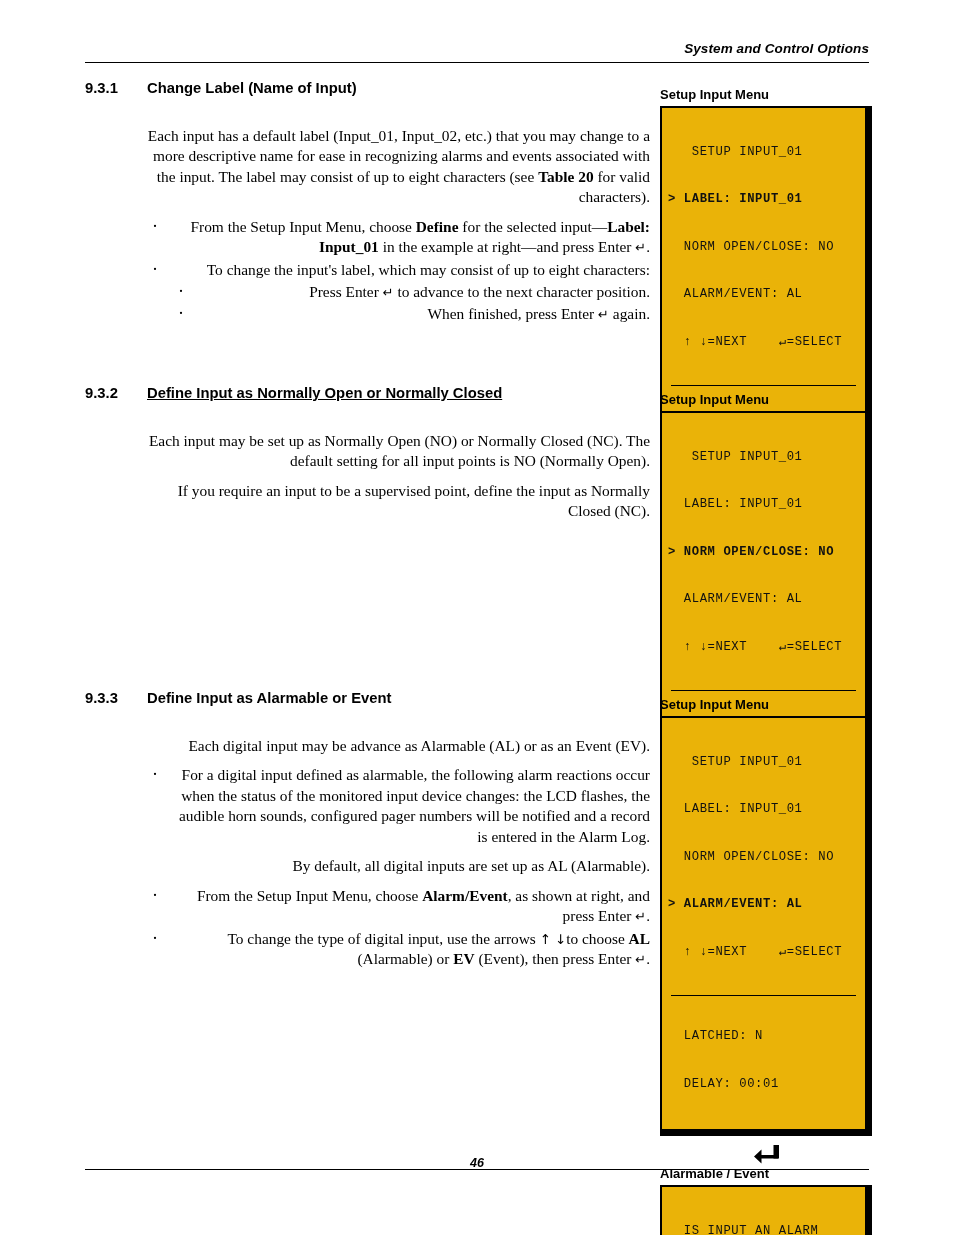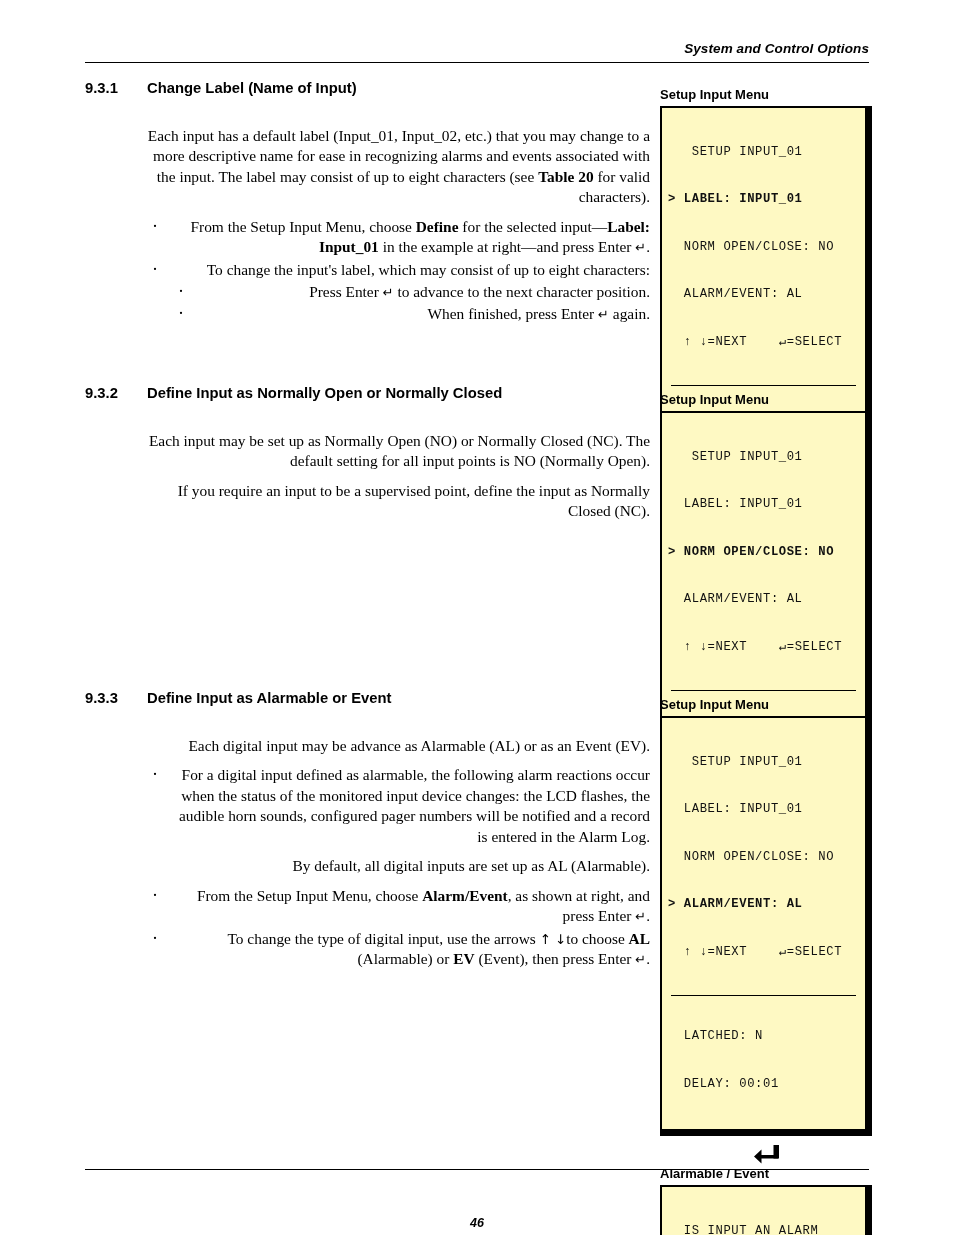--- a/index.html
+++ b/index.html
@@ -49,21 +49,21 @@
     position: absolute;
     left: 85px;
     top: 1169px;
     width: 784px;
     height: 0;
     border-top: 1.6px solid #000;
   }
   .pagenum {
     position: absolute;
     left: 85px;
-    top: 1216px;
+    top: 1156px;
     width: 784px;
     text-align: center;
     font-family: "Liberation Sans", "DejaVu Sans", sans-serif;
     font-weight: bold;
     font-style: italic;
     font-size: 12.5px;
   }
 
   
   .sec {
@@ -141,21 +141,21 @@
     font-family: "Liberation Sans", "DejaVu Sans", sans-serif;
     font-weight: bold;
     font-size: 13px;
     margin-bottom: 4px;
     color: #000;
     white-space: nowrap;
   }
   .lcd {
     position: relative;
     box-sizing: border-box;
-    background: #fef9c3;
+    background: #eab308;
     border: 2.2px solid #000;
     border-right-width: 7px;
     border-bottom-width: 7px;
     padding: 5px 0 5px 0;
     font-family: "Liberation Mono", "DejaVu Sans Mono", monospace;
     font-size: 12.2px;
     line-height: 1.30;
     letter-spacing: 0.6px;
     color: #111;
     white-space: pre;
@@ -232,21 +232,21 @@
 
     <div class="figcap">Change Label</div>
     <div class="lcd">
       <div class="row">    CHANGE LABEL</div>
       <div class="row">&nbsp;</div>
       <div class="row">      <span class="ul">INPUT_01</span></div>
       <div class="row">↑ ↓=SELECT  ↵=NEXT/END</div>
     </div>
   </div>
 
-  <div class="sec" style="left:85px; top:385px;">
+  <div class="sec" style="left:85px; top:385px;text-decoration:underline;">
     <span class="num">9.3.2</span><span>Define Input as Normally Open or Normally Closed</span>
   </div>
 
   <div class="col" style="top:411px;">
     <p>Each input may be set up as Normally Open (NO) or Normally Closed (NC). The default setting for all input points is NO (Normally Open).</p>
     <p>If you require an input to be a supervised point, define the input as Normally Closed (NC).</p>
     <ul class="l1">
     </ul>
   </div>
 

